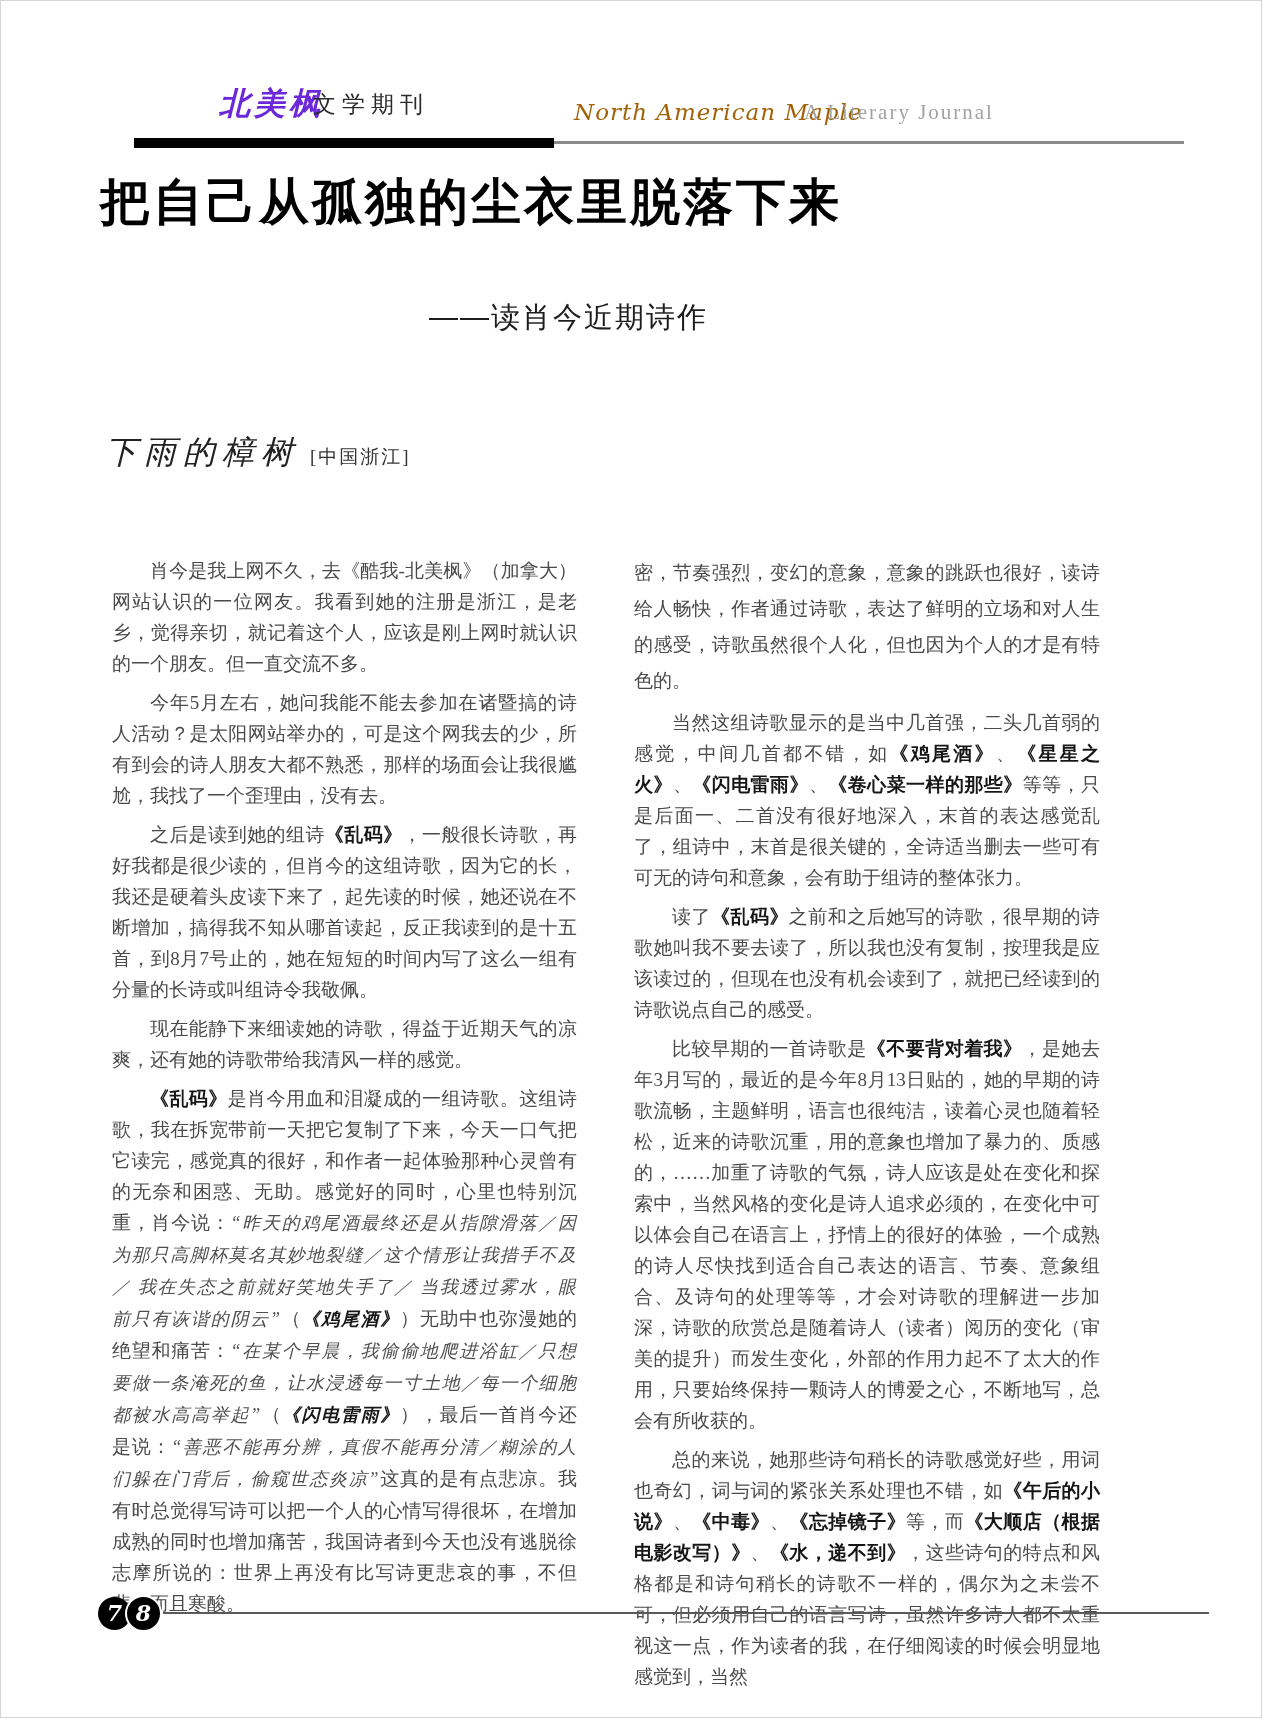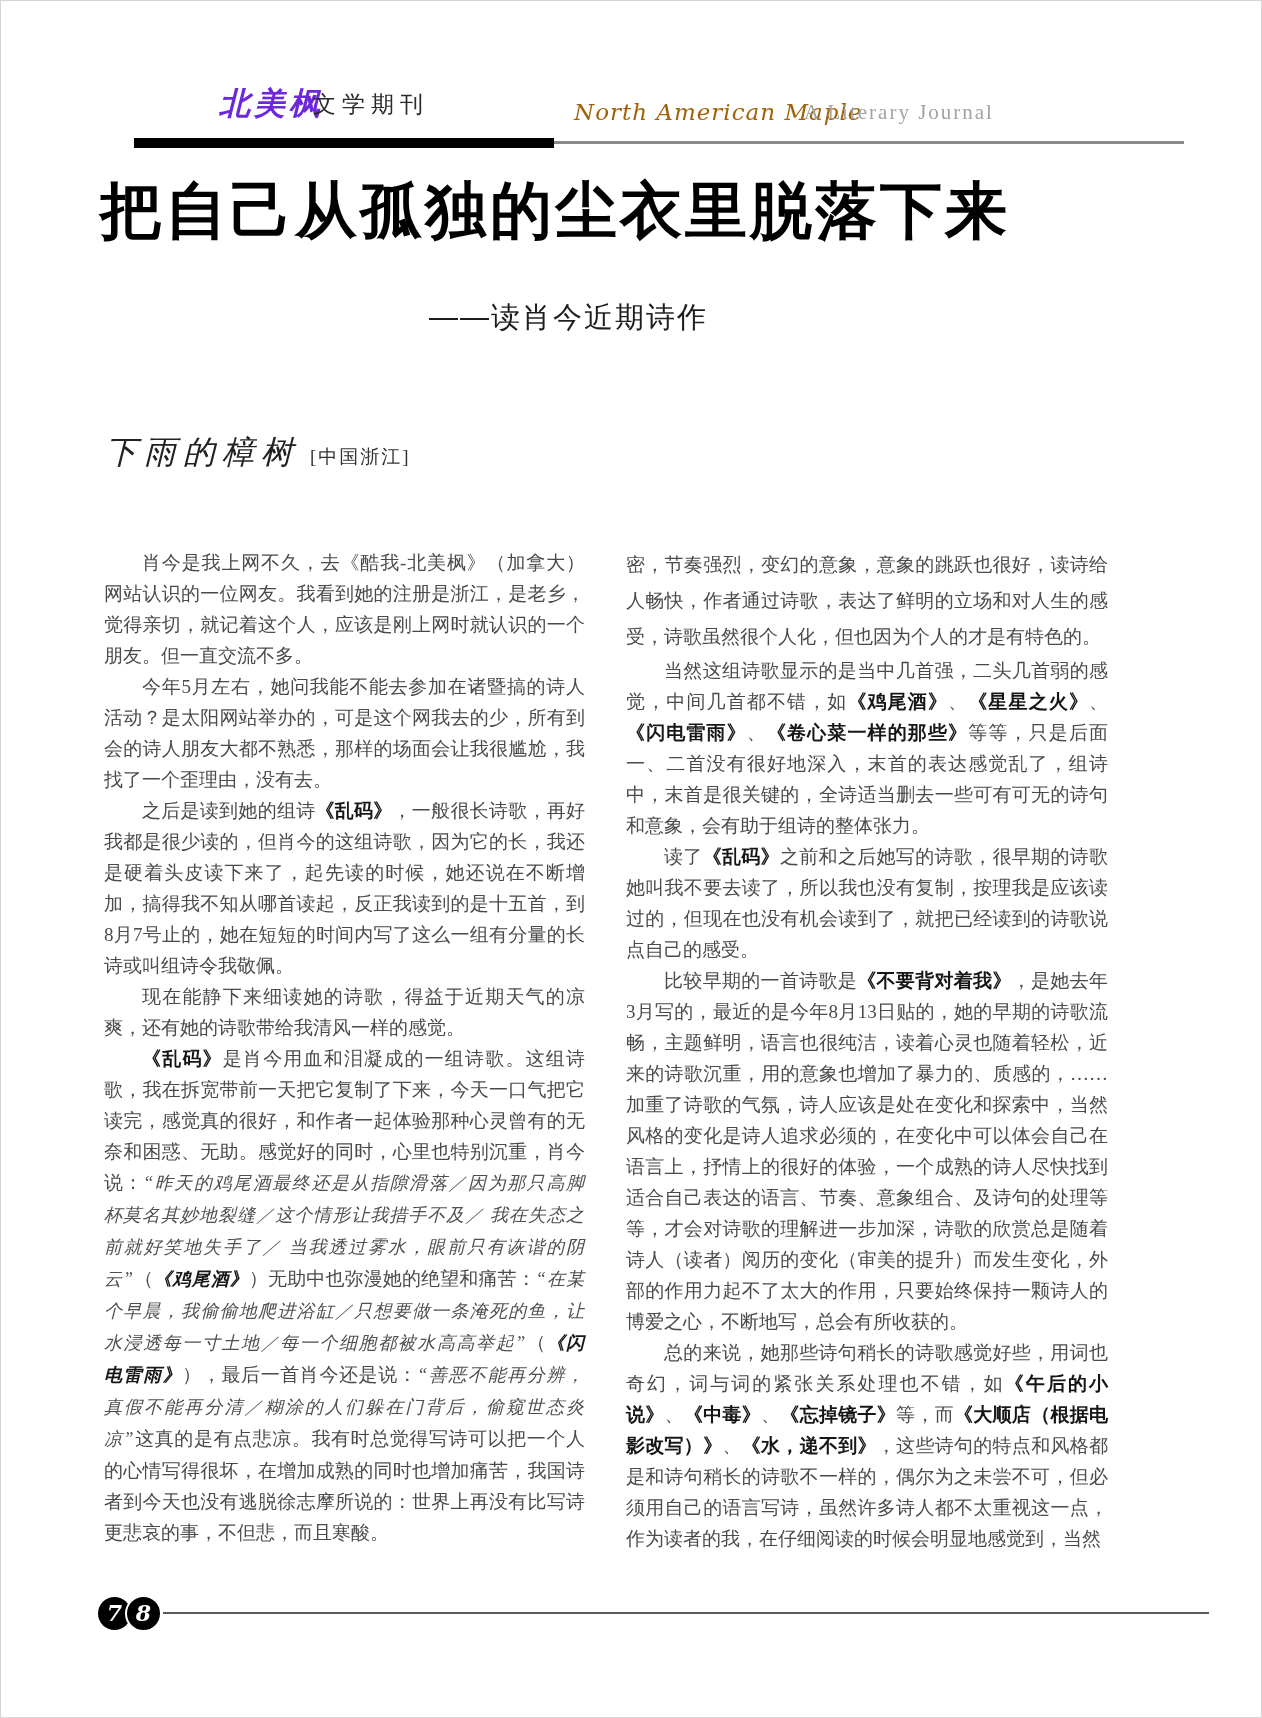--- a/index.html
+++ b/index.html
@@ -28,21 +28,21 @@
     position:absolute;left:803px;top:99px;
     font-size:21px;letter-spacing:2px;color:#a3a3a3;
   }
   .rule-black{position:absolute;left:133px;top:137px;width:420px;height:10px;background:#000;}
   .rule-gray{position:absolute;left:553px;top:140px;width:630px;height:3px;background:#8a8a8a;}
 
   
   .article-title{
     position:absolute;left:99px;top:168px;width:1060px;
     font-family:"Liberation Sans","DejaVu Sans",sans-serif;font-weight:bold;
-    font-size:62px;letter-spacing:3px;color:#000;white-space:nowrap;
+    font-size:50px;letter-spacing:3px;color:#000;white-space:nowrap;
   }
   .article-subtitle{
     position:absolute;left:428px;top:297px;
     font-family:"Liberation Sans","DejaVu Sans",sans-serif;
     font-size:29px;letter-spacing:2px;color:#1d1d1d;
   }
   .author-line{position:absolute;left:104px;top:430px;white-space:nowrap;}
   .author-name{
     font-family:"DejaVu Serif",serif;font-style:italic;
     font-size:32px;letter-spacing:7px;color:#222;
@@ -52,21 +52,21 @@
   }
 
   
   .col{
     position:absolute;top:546px;
     font-size:19px;line-height:31px;color:#4a4a4a;
     text-align:justify;text-justify:inter-ideograph;
   }
   .col-left{left:103px;width:481px;}
   .col-right{left:625px;width:482px;}
-  .para{margin:0;}
+  .para{margin:8px;}
   .indent{text-indent:2em;}
   .cont{line-height:36px;}
   .b{font-weight:bold;color:#161616;}
   .kai{font-style:italic;font-size:18px;letter-spacing:1px;color:#4f4f4f;}
   .kaib{font-style:italic;font-weight:bold;font-size:18px;letter-spacing:1px;color:#161616;}
 
   
   .page-badge{
     position:absolute;width:33px;height:33px;border-radius:50%;
     background:#000;color:#fff;text-align:center;line-height:33px;

